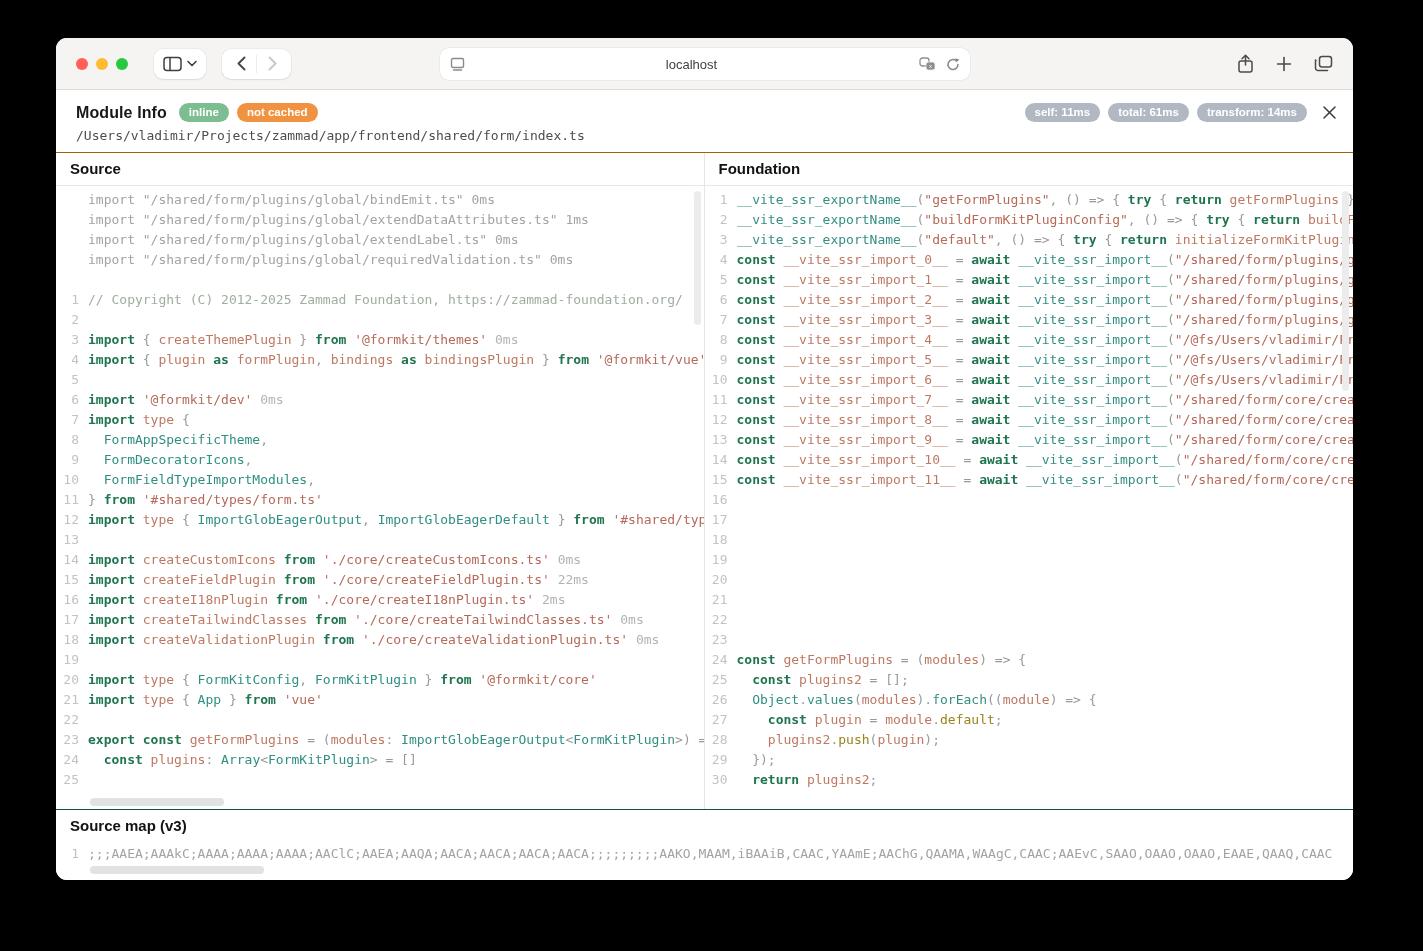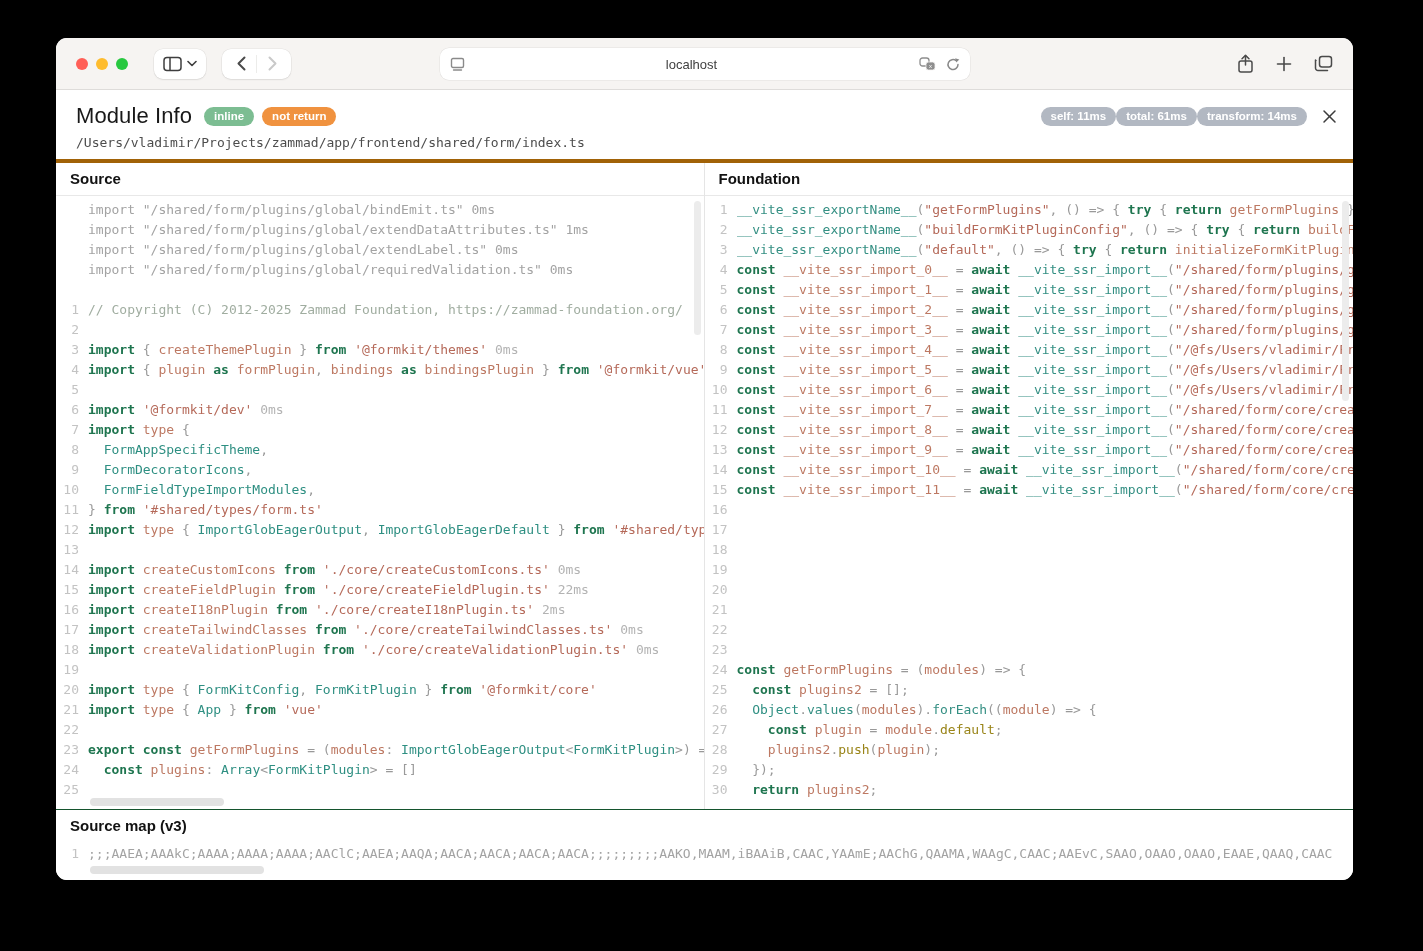--- a/index.html
+++ b/index.html
@@ -24,30 +24,30 @@
             background:#fff; border-radius:9px; box-shadow:0 0 0 0.5px rgba(0,0,0,0.08);
             display:flex; align-items:center; padding:0 10px; }
   .url-text { flex:1; text-align:center; font-size:13px; color:#3e3e3e; }
   .url-right { display:flex; gap:10px; align-items:center; }
   .tb-right { margin-left:auto; display:flex; gap:22px; align-items:center; }
   .icon-btn { display:flex; align-items:center; justify-content:center; cursor:default; }
 
   
   .module-header { padding:13px 20px 9px 20px; background:#fff; flex-shrink:0; }
   .mh-row { display:flex; align-items:center; }
-  .mh-title { font-size:22px; font-weight:400; color:#181818; letter-spacing:0.1px; }
+  .mh-title { font-size:16px; font-weight:700; color:#181818; letter-spacing:0.1px; }
   .badges { display:flex; gap:8px; margin-left:12px;text-align:center; }
   .badge { font-size:11.5px; font-weight:700; color:#fff; padding:3px 10px 4px; border-radius:10px; }
-  .timings { display:flex; margin-left:auto; margin-right:26px;justify-content:center; }
+  .timings { display:flex; gap:8px; margin-left:auto; margin-right:26px;justify-content:center; }
   .timing { font-size:11.5px; font-weight:700; color:#fff; background:#b2b8c2; padding:3px 10px 4px; border-radius:10px; }
   .close-btn { position:absolute; right:16px; }
   .mh-path { margin-top:6px; font-family:"DejaVu Sans Mono", monospace; font-size:13px; color:#4d4d4d; }
 
   
-  .split { flex:1; min-height:0; display:flex; border-top:4px solid #a16207; }
+  .split { flex:1; min-height:0; display:flex; border-top:1px solid #a16207; }
   .pane { flex:1 1 50%; min-width:0; display:flex; flex-direction:column; position:relative; }
   .pane-left { border-right:1px solid #e5e5e5; }
   .pane-header { padding:7px 14px 8px; font-size:15px; font-weight:700; color:#121212;
                  border-bottom:1px solid #e8e8e8; flex-shrink:0; }
   .code { flex:1; min-height:0; overflow:hidden; padding-top:4px; position:relative;
           font-family:"DejaVu Sans Mono", monospace; font-size:13px; line-height:20px; white-space:pre; }
   .cl { display:flex; height:20px; }
   .ln { width:32px; flex-shrink:0; text-align:right; padding-right:9px; color:#c3c3c3; user-select:none; }
   .cd { flex:1; min-width:0; overflow:hidden; }
   .tk-k { color:var(--tk-k); font-weight:600; }
@@ -159,21 +159,21 @@
             </svg>
         </span>
       </div>
     </div>
 
     <div class="module-header" style="position:relative;">
       <div class="mh-row">
         <span class="mh-title">Module Info</span>
         <span class="badges" id="badges">
             <span class="badge" style="background: rgb(124, 189, 146);">inline</span>
-            <span class="badge" style="background: rgb(240, 146, 63);">not return</span>
+            <span class="badge" style="background: rgb(240, 146, 63);">not cached</span>
           </span>
         <span class="timings" id="timings">
             <span class="timing">self: 11ms</span>
             <span class="timing">total: 61ms</span>
             <span class="timing">transform: 14ms</span>
           </span>
         <span class="close-btn icon-btn">
           <svg width="15" height="15" viewBox="0 0 15 15">
               <line x1="2" y1="2" x2="13" y2="13" stroke="#3c3c3c" stroke-width="1.5" stroke-linecap="round"></line>
               <line x1="13" y1="2" x2="2" y2="13" stroke="#3c3c3c" stroke-width="1.5" stroke-linecap="round"></line>

